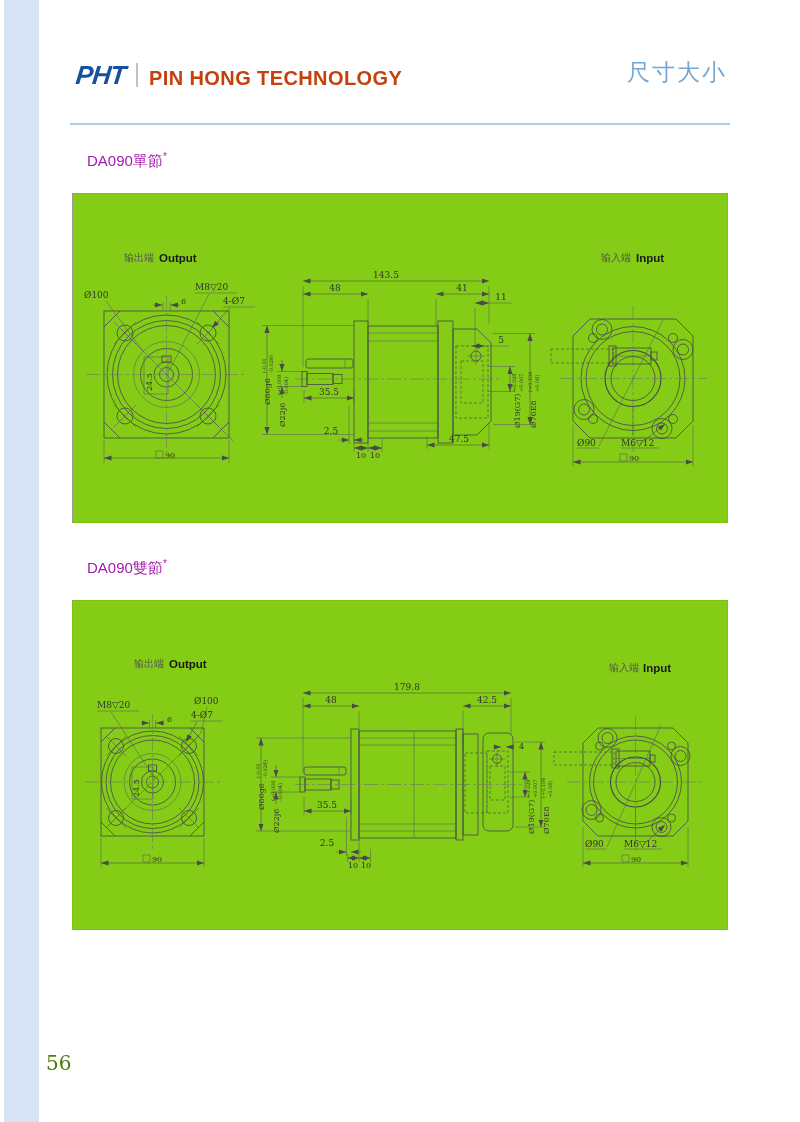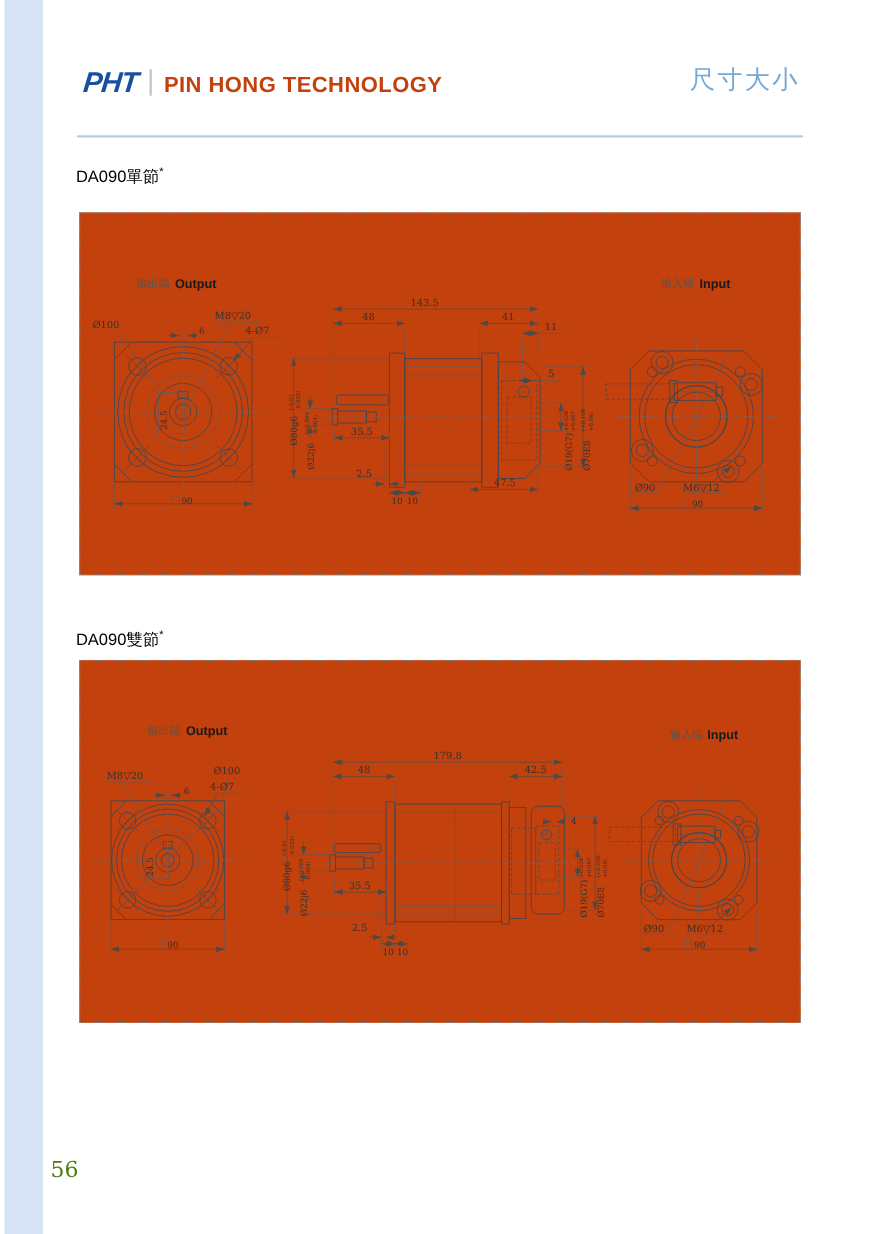--- a/index.html
+++ b/index.html
@@ -4,23 +4,23 @@
 <style>
   html,body{margin:0;padding:0;background:#ffffff;}
   body{width:800px;height:1122px;position:relative;font-family:"Liberation Sans",sans-serif;overflow:hidden;}
   .strip{position:absolute;left:4px;top:0;width:35px;height:1122px;background:#d6e3f4;}
   .logo{position:absolute;left:76px;top:60px;font-family:"Liberation Sans",sans-serif;
         font-style:italic;font-weight:900;font-size:26px;color:#17509f;letter-spacing:-1px;transform:skewX(-6deg);}
   .logo-div{position:absolute;left:136px;top:63px;width:2px;height:24px;background:#c2c2c2;}
   .company{position:absolute;left:149px;top:67px;font-weight:bold;font-size:20px;color:#c2410c;letter-spacing:.4px;}
   .page-title{position:absolute;left:627px;top:57px;font-size:23px;color:#76a8d3;letter-spacing:2px;font-family:Liberation Serif, serif;}
   .hr{position:absolute;left:70px;top:123px;width:660px;height:2px;background:#aecfe7;}
-  .sec-title{position:absolute;left:69px;font-size:15px;color:#000000;font-weight:500;text-align:right;}
+  .sec-title{position:absolute;left:87px;font-size:15px;color:#a21caf;font-weight:500;text-align:right;}
   .sec-title sup{font-size:10px;}
-  .draw-box{position:absolute;left:72px;width:654px;height:328px;border:1px dotted #8f8f8f;background:#c2410c;}
+  .draw-box{position:absolute;left:72px;width:654px;height:328px;border:1px dotted #8f8f8f;background:#84cc16;}
   .page-num{position:absolute;left:46px;top:1051px;font-family:"DejaVu Serif",serif;font-size:20px;color:#4d7c0f;}
   svg{display:block;}
   .ln{stroke:#45464e;fill:none;stroke-width:.8;}
   .bold{stroke-width:1.15;}
   .tn{stroke:#5a5b63;fill:none;stroke-width:.55;}
   .dsh{stroke:#45464e;fill:none;stroke-width:.6;stroke-dasharray:3 2;}
   .cl{stroke:#6a6b72;fill:none;stroke-width:.5;stroke-dasharray:14 3 3 3;}
   .tk{stroke:#45464e;fill:none;stroke-width:.45;}
   .dim{stroke:#4a4a4a;fill:none;stroke-width:.55;}
   text{fill:#333;font-family:"DejaVu Serif",serif;}
@@ -231,21 +231,21 @@
     <line class="dim" x1="567" y1="250" x2="592" y2="230" marker-end="url(#a1)"></line>
     <line class="tn" x1="500" y1="231" x2="500" y2="272"></line>
         <line class="tn" x1="620" y1="231" x2="620" y2="272"></line>
     <line class="dim" x1="500" y1="268" x2="620" y2="268" marker-start="url(#a1)" marker-end="url(#a1)"></line>
     <rect class="tn" x="547" y="260" width="7" height="7" fill="#fff"></rect>
     <text class="txs" x="556" y="267">90</text>
   </g>
 </svg>
 </div>
 
-<div class="sec-title" style="top:558px;margin-top:14px;"><span>DA090雙節</span><sup>*</sup></div>
+<div class="sec-title" style="top:558px;"><span>DA090雙節</span><sup>*</sup></div>
 
 <div class="draw-box" style="top:600px;">
 <svg width="654" height="328" viewBox="0 0 654 328">
   <defs>
     <marker id="a2" markerUnits="userSpaceOnUse" markerWidth="8" markerHeight="8" refX="7.5" refY="4" orient="auto-start-reverse">
       <path d="M0,1.4 L7.5,4 L0,6.6 z" fill="#4a4a4a"></path>
     </marker>
   </defs>
 
   <g>

